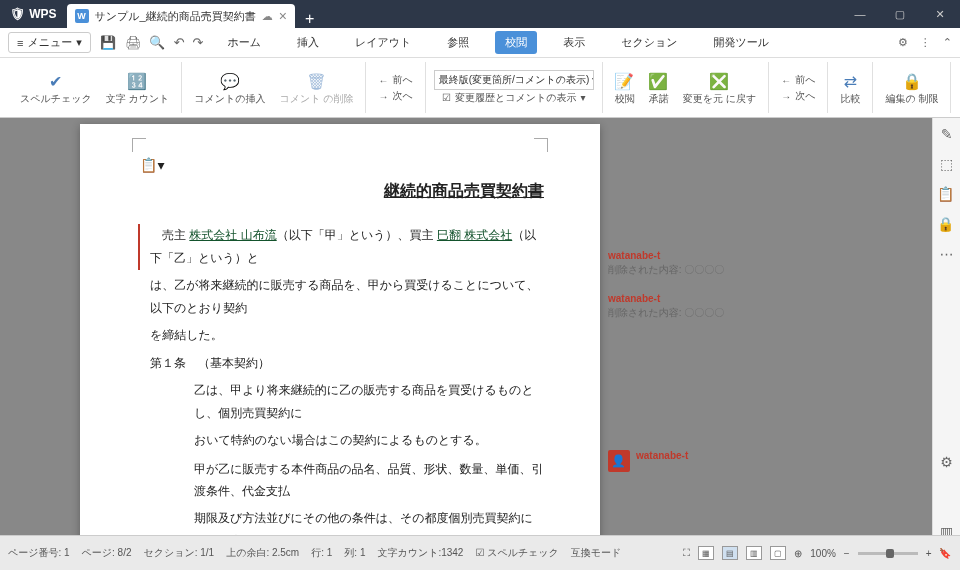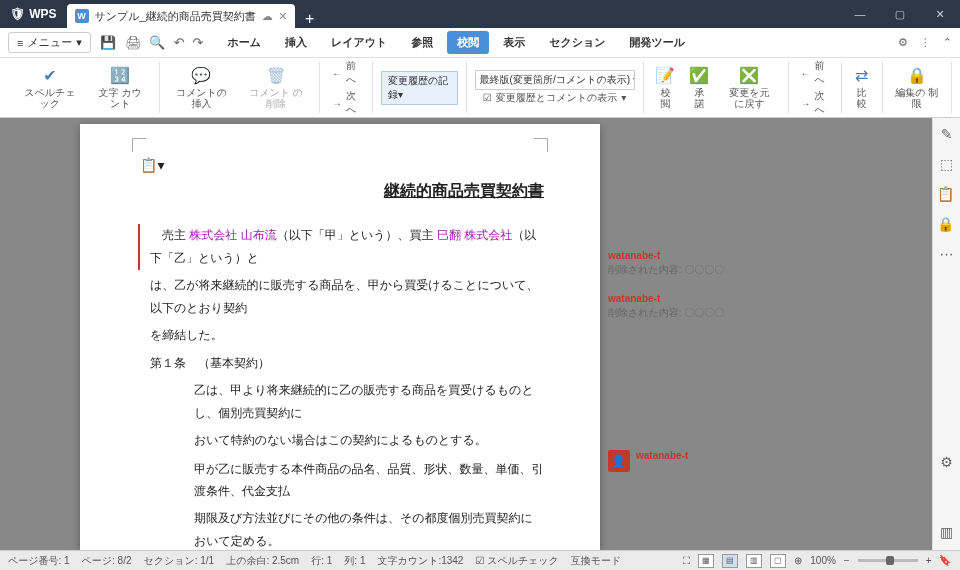--- a/index.html
+++ b/index.html
@@ -14,42 +14,42 @@
 .tab-close { color: #888; font-size: 14px; cursor: pointer; line-height: 1; }
 .tab-add { color: #fff; padding: 0 10px; font-size: 16px; cursor: pointer; }
 .win-controls { margin-left: auto; display: flex; }
 .win-btn { width: 40px; height: 28px; display: flex; align-items: center; justify-content: center; color: #ccc; font-size: 11px; }
 
 
 .menu-row { height: 30px; background: #fff; border-bottom: 1px solid #ddd; display: flex; align-items: center; padding: 0 8px; gap: 2px; }
 .menu-dd { border: 1px solid #ccc; padding: 2px 8px; font-size: 11px; border-radius: 3px; display: flex; align-items: center; gap: 4px; }
 .menu-icons { display: flex; gap: 8px; margin-left: 8px; color: #666; }
 .menu-icons span { cursor: pointer; font-size: 13px; }
-.tabs-nav { display: flex; gap: 4px; margin-left: 12px; font-weight: bold; }
+.tabs-nav { display: flex; gap: 16px; margin-left: 12px; }
 .nav-tab { padding: 4px 10px; font-size: 11px; cursor: pointer; }
 .nav-tab.active { background: #4a90d9; color: #fff; border-radius: 3px; }
 .menu-right { margin-left: auto; display: flex; gap: 12px; color: #666; }
 
 
 .ribbon { height: 60px; background: #fff; border-bottom: 1px solid #ccc; display: flex; align-items: center; padding: 4px 8px; gap: 0; }
 .rib-group { display: flex; flex-direction: column; align-items: center; padding: 0 8px; border-right: 1px solid #e0e0e0; height: 100%; justify-content: center; }
 .rib-group.row { flex-direction: row; gap: 6px; align-items: center; }
 .rib-btn { display: flex; flex-direction: column; align-items: center; gap: 2px; padding: 2px 4px; font-size: 10px; color: #555; cursor: pointer; }
 .rib-ico { font-size: 16px; color: #4a7db8; }
 .rib-label { font-size: 10px; text-align: center; line-height: 1.1; }
 .rib-small { display: flex; align-items: center; gap: 4px; font-size: 10px; color: #555; padding: 1px 4px; }
 .rib-dd { border: 1px solid #ccc; padding: 2px 4px; font-size: 10px; max-width: 160px; white-space: nowrap; overflow: hidden; }
 .rib-track { background: #e8f0fa; border: 1px solid #b0c8e8; padding: 2px 6px; font-size: 10px; }
 
 
 .content { position: absolute; top: 118px; bottom: 20px; left: 0; right: 28px; background: #888; overflow: hidden; }
 .page { position: absolute; left: 80px; top: 6px; width: 520px; bottom: 0; background: #fff; box-shadow: 0 2px 8px rgba(0,0,0,0.3); padding: 52px 56px 20px 70px; font-size: 12px; line-height: 1.9; color: #222; }
 .doc-title { text-align: right; font-size: 16px; font-weight: bold; text-decoration: underline; margin-bottom: 18px; }
 .doc-body p { margin-bottom: 4px; }
-.tracked-del { color: #a21caf; }
+.tracked-del { color: #14532d; text-decoration: underline; }
 .change-bar { border-left: 2px solid #c0392b; margin-left: -12px; padding-left: 10px; }
 .article { margin-top: 6px; }
 .art-body { padding-left: 44px; }
 .paste-ico { position: absolute; left: 60px; top: 28px; font-size: 14px; }
 .corner { position: absolute; border: 1px solid #aaa; width: 14px; height: 14px; }
 .corner.tl { left: 52px; top: 14px; border-right: none; border-bottom: none; }
 .corner.tr { right: 52px; top: 14px; border-left: none; border-bottom: none; }
 
 
 .comments { position: absolute; left: 608px; top: 132px; width: 190px; font-size: 10px; }
@@ -58,21 +58,21 @@
 .cm-text { color: #666; }
 .cm-card { display: flex; gap: 6px; margin-top: 80px; }
 .cm-avatar { width: 22px; height: 22px; background: #c0392b; color: #fff; display: flex; align-items: center; justify-content: center; font-size: 12px; border-radius: 2px; }
 .cm-card-body { flex: 1; }
 
 
 .right-rail { position: absolute; right: 0; top: 118px; bottom: 20px; width: 28px; background: #f5f5f5; border-left: 1px solid #ddd; display: flex; flex-direction: column; align-items: center; padding-top: 8px; gap: 14px; }
 .rail-ico { font-size: 14px; color: #666; cursor: pointer; }
 
 
-.statusbar { position: absolute; bottom: 0; left: 0; right: 0; height: 20px; background: #eaeaea; border-top: 1px solid #ccc; display: flex; align-items: center; padding: 0 8px; font-size: 10px; color: #555; gap: 12px; }
+.statusbar { position: absolute; bottom: 0; left: 0; right: 0; height: 35px; background: #eaeaea; border-top: 1px solid #ccc; display: flex; align-items: center; padding: 0 8px; font-size: 10px; color: #555; gap: 12px; }
 .status-right { margin-left: auto; display: flex; align-items: center; gap: 8px; }
 .view-btn { width: 16px; height: 14px; border: 1px solid #999; background: #fff; font-size: 8px; display: flex; align-items: center; justify-content: center; }
 .view-btn.active { background: #d0e0f0; }
 .zoom-slider { width: 60px; height: 3px; background: #bbb; position: relative; }
 .zoom-thumb { position: absolute; left: 28px; top: -3px; width: 8px; height: 9px; background: #666; border-radius: 2px; }
 </style>
 </head>
 <body>
 
 <div class="titlebar">
@@ -141,23 +141,20 @@
       </div>
     <div class="rib-btn" style="opacity:.5">
         <span class="rib-ico">🗑</span>
         <span class="rib-label">コメント
 の削除</span>
       </div>
   </div>
   <div class="rib-group">
     <div class="rib-small">← <span>前へ</span></div>
     <div class="rib-small">→ <span>次へ</span></div>
-  </div>
-  <div class="rib-group">
-    <div class="rib-track"><span>変更履歴の記録</span>▾</div>
   </div>
   <div class="rib-group">
     <div class="rib-dd"><span>最終版(変更箇所/コメントの表示)</span> ▾</div>
     <div class="rib-small">☑ <span>変更履歴とコメントの表示</span>▾</div>
   </div>
   <div class="rib-group row">
     <div class="rib-btn">
         <span class="rib-ico">📝</span>
         <span class="rib-label">校閲</span>
       </div>

